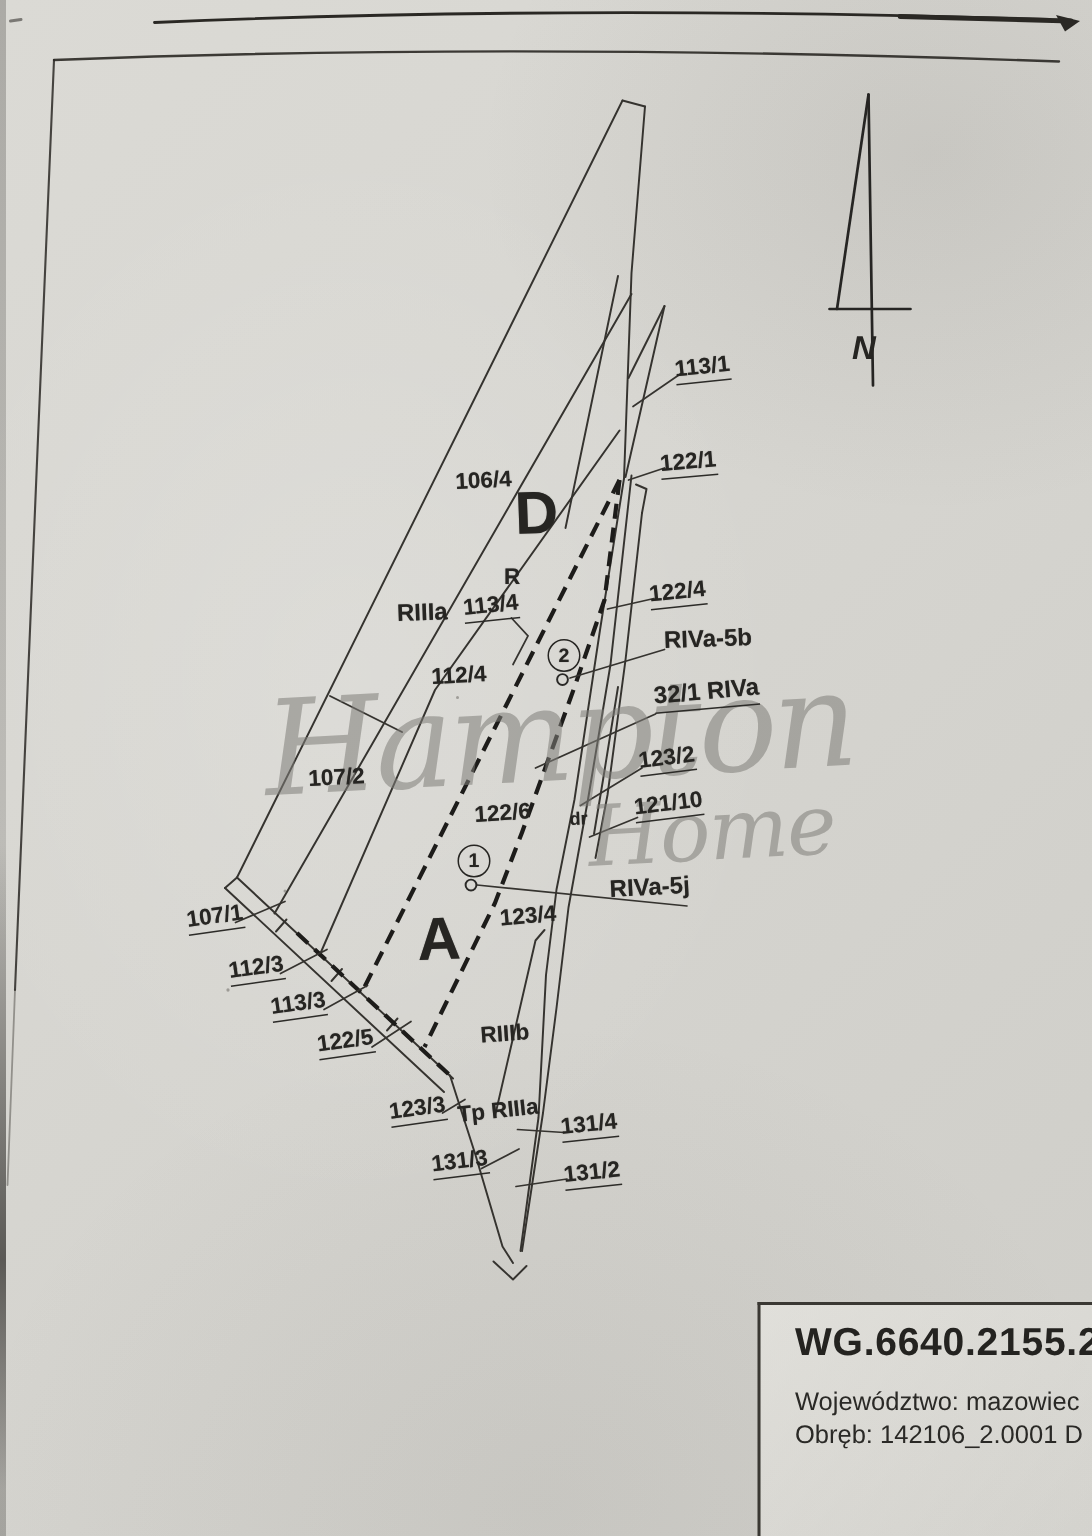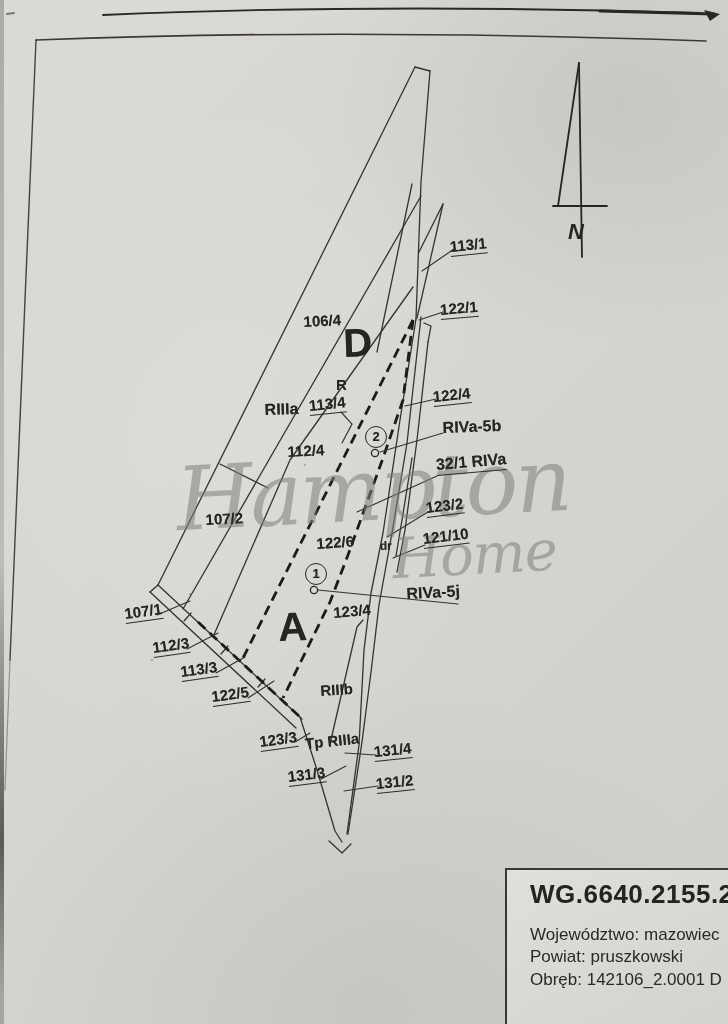--- a/index.html
+++ b/index.html
@@ -177,19 +177,18 @@
       <span class="lbl ul" style="left: 289px; top: 769px; transform: rotate(-7deg);">131/3</span>
       <span class="lbl ul" style="left: 377px; top: 776px; transform: rotate(-6deg);">131/2</span>
     </div>
 
   <div id="north-n">N</div>
 
   <div id="registry-box">
     <div id="registry-title">WG.6640.2155.20</div>
     <div id="registry-lines">
       <div class="reg-line">Województwo: mazowiec</div>
-      <div class="reg-line">Powiat: pruszkowski</div>
       <div class="reg-line">Obręb: 142106_2.0001 D</div>
     </div>
   </div>
 
   <div id="left-edge"></div>
 </div>
 
 </body></html>

